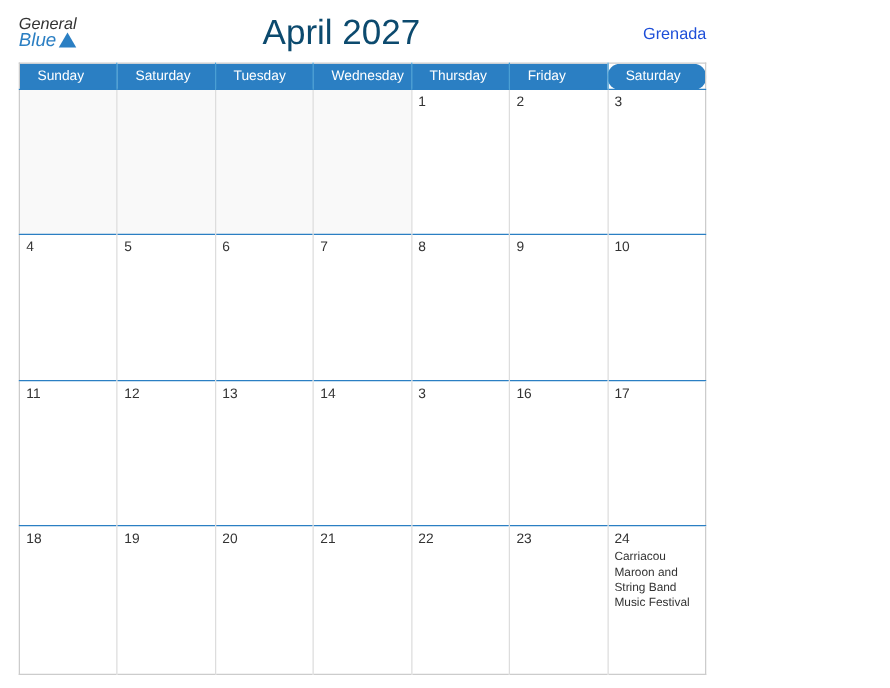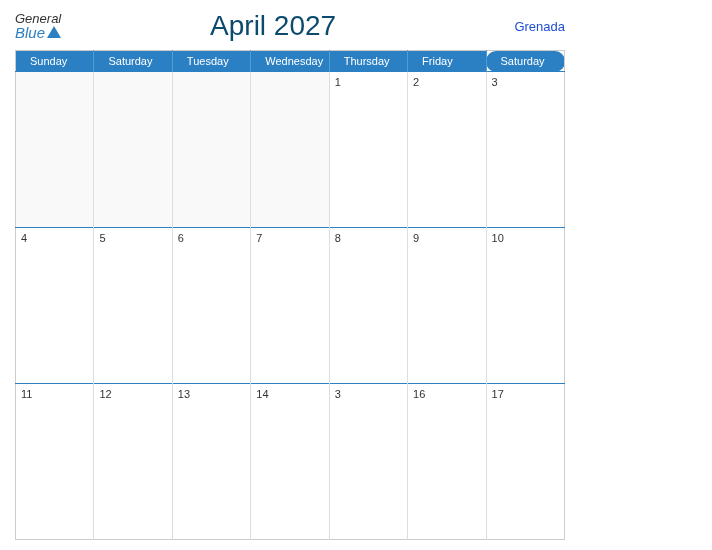--- a/index.html
+++ b/index.html
@@ -197,15 +197,39 @@
           <td>
             <span class="day-number">3</span>
           </td>
           <td>
             <span class="day-number">16</span>
           </td>
           <td>
             <span class="day-number">17</span>
           </td>
         </tr>
+        <tr>
+          <td>
+            <span class="day-number">18</span>
+          </td>
+          <td>
+            <span class="day-number">19</span>
+          </td>
+          <td>
+            <span class="day-number">20</span>
+          </td>
+          <td>
+            <span class="day-number">21</span>
+          </td>
+          <td>
+            <span class="day-number">22</span>
+          </td>
+          <td>
+            <span class="day-number">23</span>
+          </td>
+          <td>
+            <span class="day-number">24</span>
+            <div class="event">Carriacou Maroon and String Band Music Festival</div>
+          </td>
+        </tr>
       </tbody>
   </table>
 </div>
 
 </body></html>

